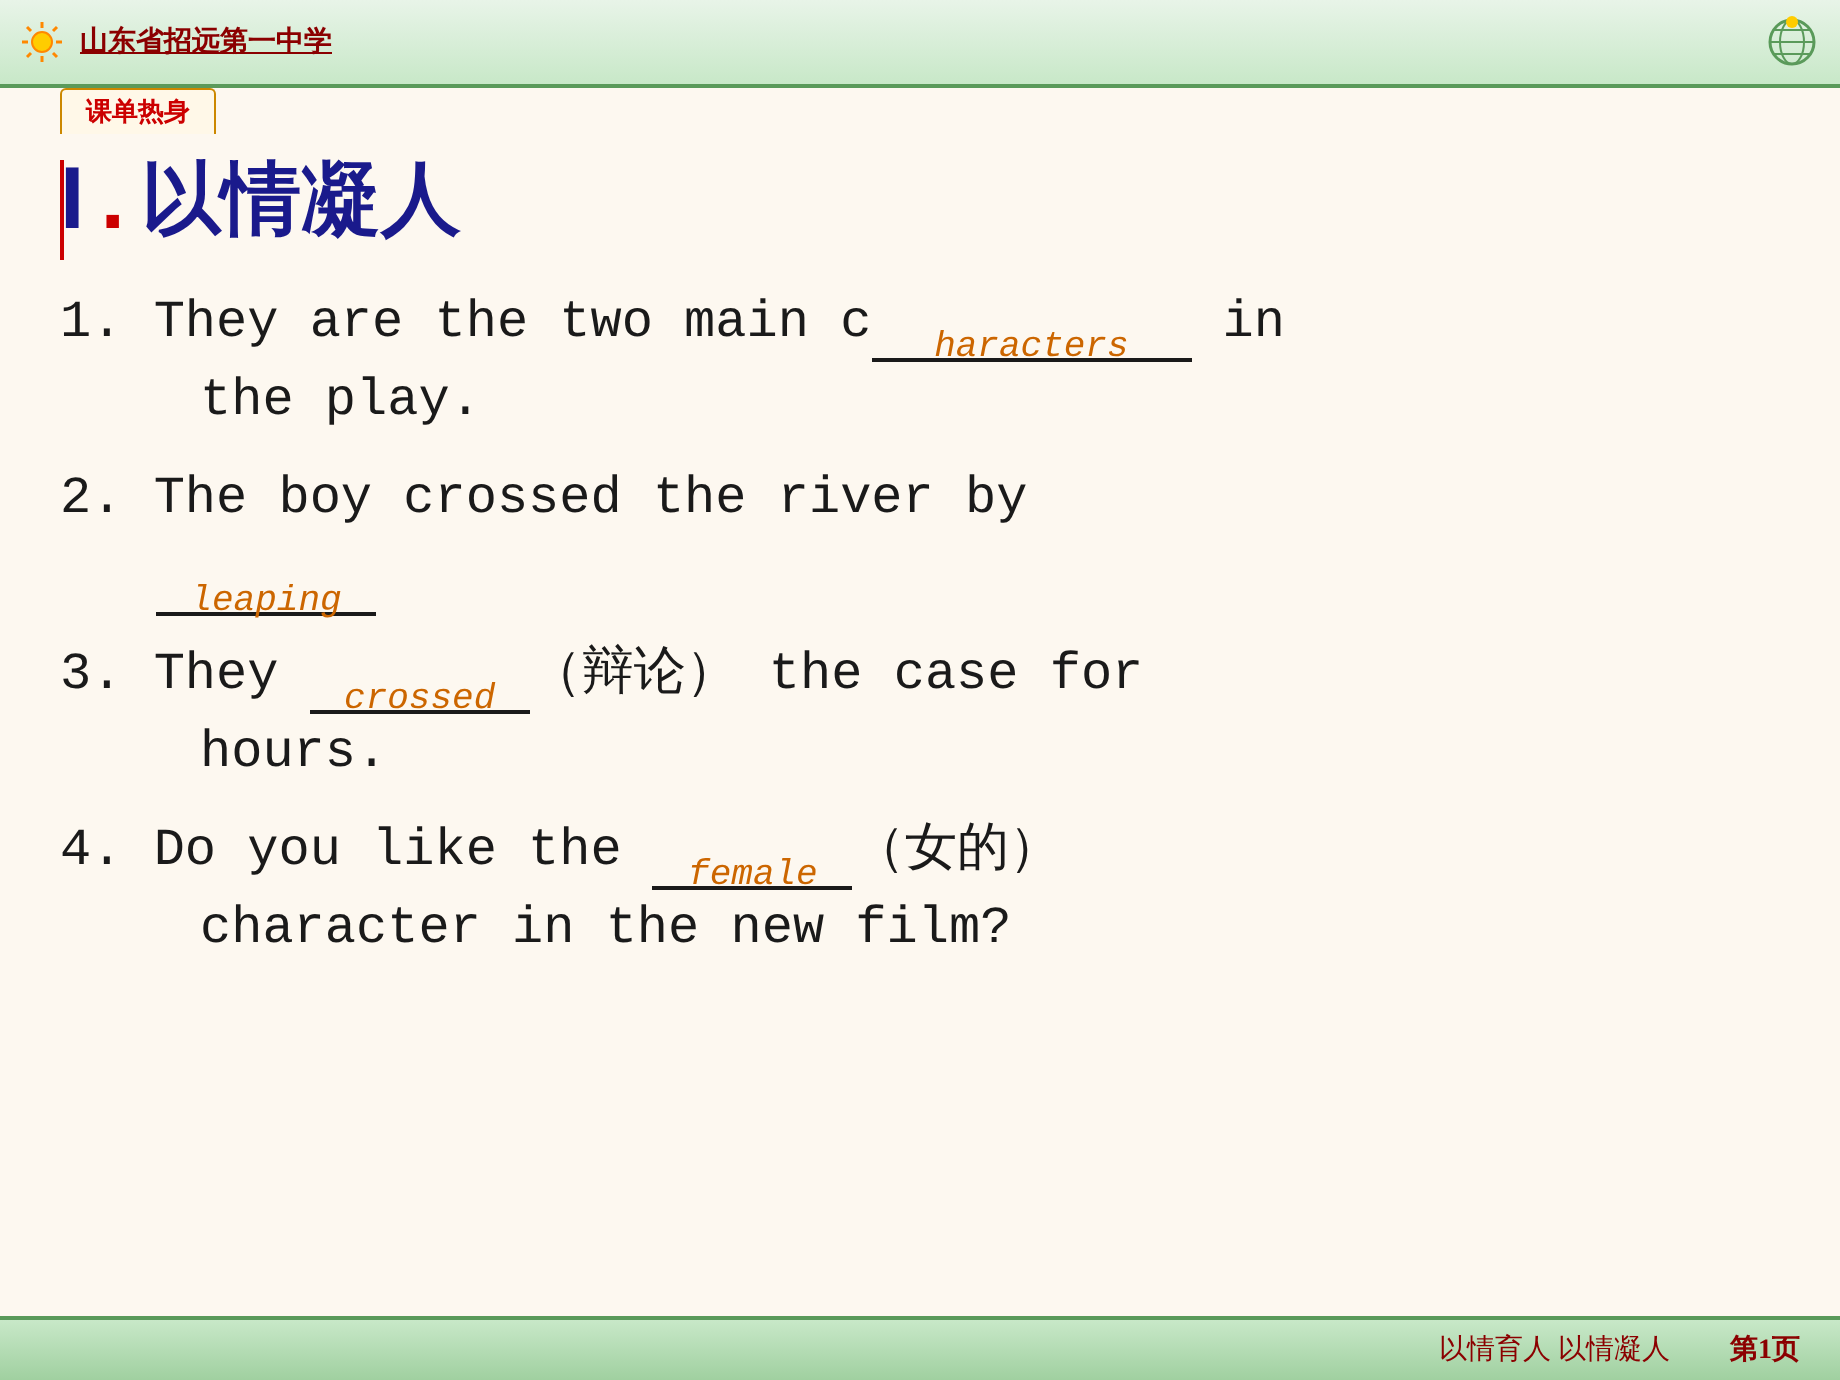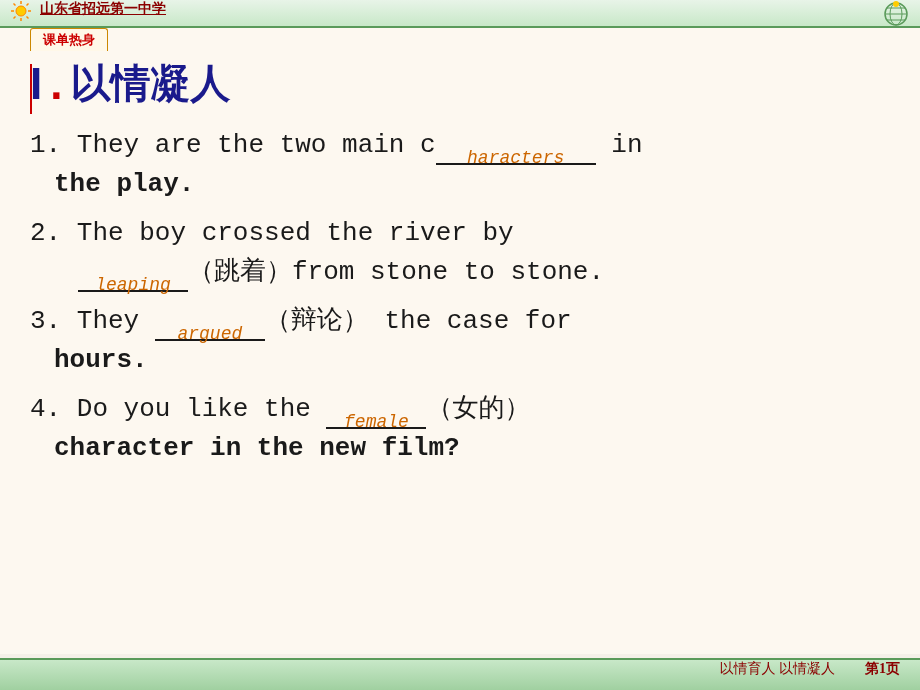--- a/index.html
+++ b/index.html
@@ -9,22 +9,23 @@
       background: #f5f0e8;
       font-family: 'Courier New', Courier, monospace;
       position: relative;
       overflow: hidden;
     }
 
     
     .top-bar {
       background: linear-gradient(to bottom, #e8f4e8, #c8e8c8);
       border-bottom: 2px solid #5a9a5a;
-      height: 28px;
-      display: flex;
+      height: 44px;
+      display: flex;
+      align-items: center;
       padding: 0 10px;
     }
     .top-bar-logo {
       width: 22px;
       height: 22px;
       margin-right: 8px;
     }
     .top-bar-title {
       color: #8b0000;
       font-size: 14px;
@@ -115,35 +116,34 @@
       color: #cc6600;
       font-size: 18px;
       position: absolute;
       top: -18px;
       left: 50%;
       transform: translateX(-50%);
       white-space: nowrap;
       text-align: center;
     }
     .indent {
-      margin-left: 24px;
-      font-weight: bold;
+      margin-left: 70px;
     }
 
     
     .bottom-bar {
       position: absolute;
       bottom: 0;
       left: 0;
       right: 0;
       height: 32px;
       background: linear-gradient(to bottom, #c8e8c8, #a0d0a0);
       border-top: 2px solid #5a9a5a;
       display: flex;
-      align-items: flex-start;
+      align-items: center;
       justify-content: flex-end;
       padding: 0 20px;
       gap: 30px;
     }
     .bottom-text {
       color: #8b0000;
       font-family: SimSun, serif;
       font-size: 14px;
     }
     .bottom-page {
@@ -209,25 +209,25 @@
 
   <div class="question">
     <span class="question-number">1.&nbsp;</span><span>They are the two main c</span><span class="question-line" style="min-width:160px;"><span class="answer-text">haracters</span></span><span> in</span>
     <br>
     <span class="indent">the play.</span>
   </div>
 
   <div class="question">
     <span class="question-number">2.&nbsp;</span><span>The boy crossed the river by</span>
     <br>
-    <span style="margin-left:48px;"><span class="question-line" style="min-width:110px;"><span class="answer-text">leaping</span></span><span>（跳着）from stone to stone.</span></span>
-  </div>
-
-  <div class="question">
-    <span class="question-number">3.&nbsp;</span><span>They </span><span class="question-line" style="min-width:110px;"><span class="answer-text">argued</span></span><span>（辩论） the case for</span>
+    <span style="margin-left:48px;"><span class="question-line" style="min-width:110px;"><span class="answer-text">leaping</span></span></span>
+  </div>
+
+  <div class="question">
+    <span class="question-number">3.&nbsp;</span><span>They </span><span class="question-line" style="min-width:110px;"><span class="answer-text">crossed</span></span><span>（辩论） the case for</span>
     <br>
     <span class="indent">hours.</span>
   </div>
 
   <div class="question">
     <span class="question-number">4.&nbsp;</span><span>Do you like the </span><span class="question-line" style="min-width:100px;"><span class="answer-text">female</span></span><span>（女的）</span>
     <br>
     <span class="indent">character in the new film?</span>
   </div>
 

